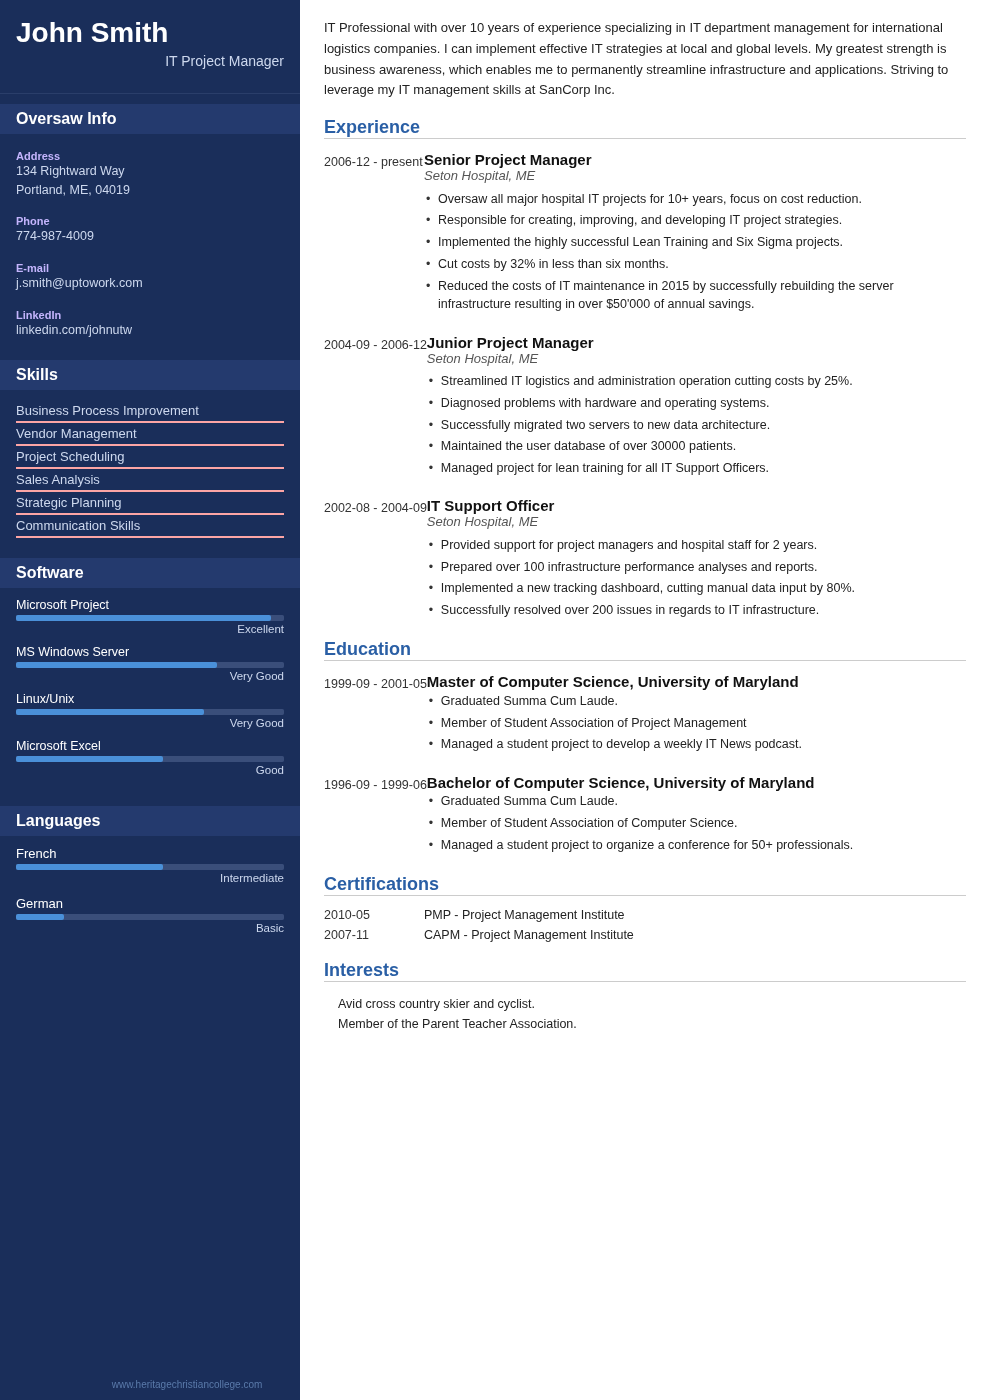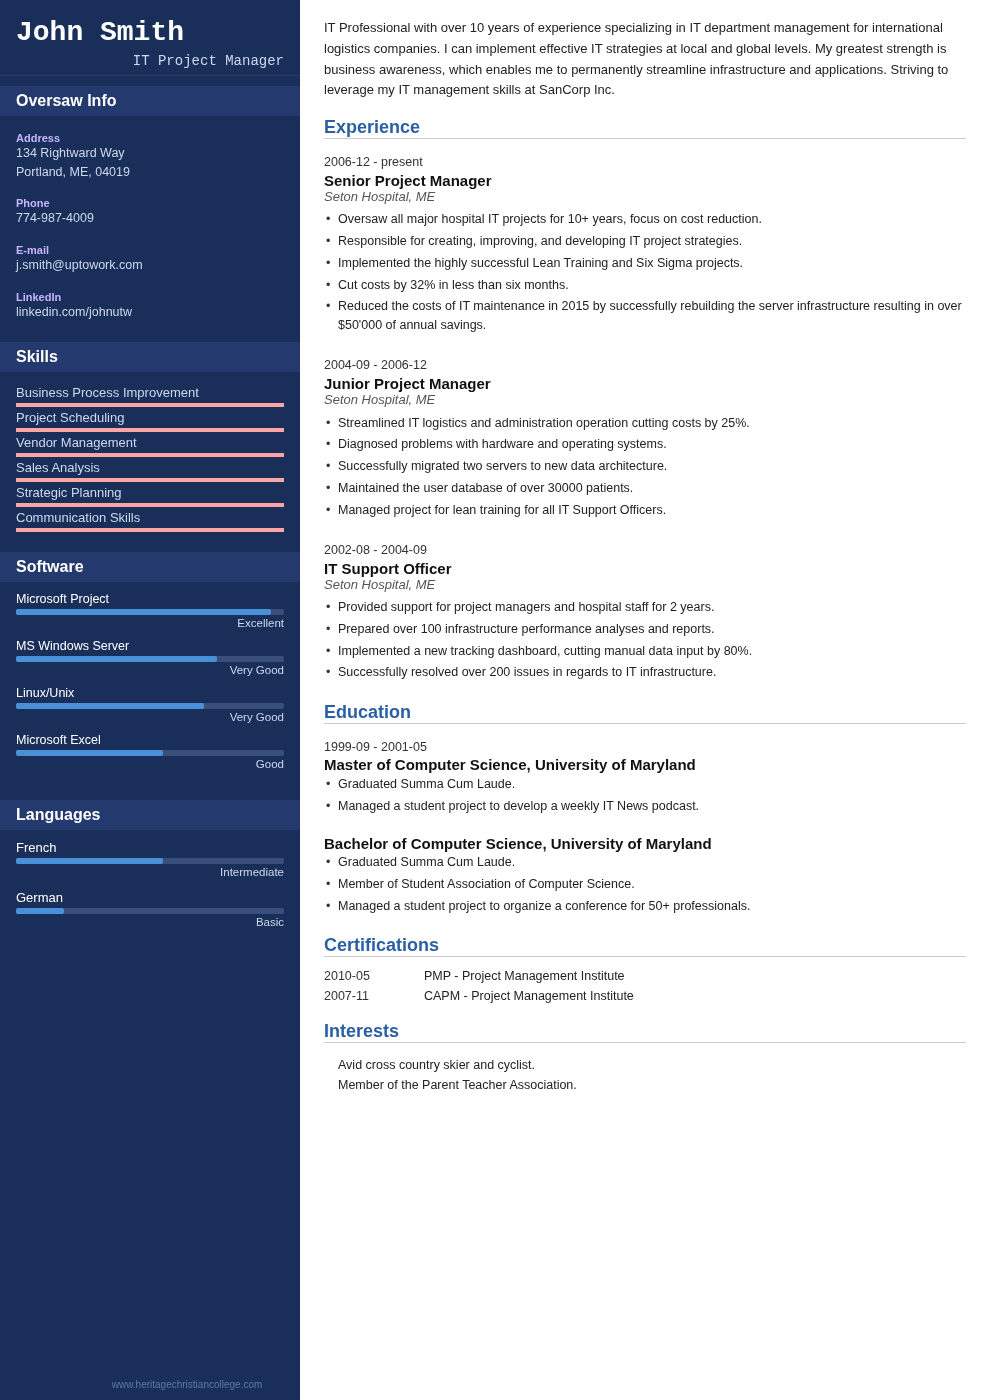--- a/index.html
+++ b/index.html
@@ -18,23 +18,22 @@
       min-width: 300px;
       background: #1a2e5a;
       color: #fff;
       padding: 0;
       min-height: 1400px;
       position: relative;
     }
 
     .sidebar-header {
       background: #1a2e5a;
-      padding: 18px 16px 6px 16px;
+      padding: 18px 16px 24px 16px;
       border-bottom: 1px solid #2a3e6a;
-      font-family: Liberation Mono, monospace;
     }
 
     .sidebar-header h1 {
       font-size: 28px;
       font-weight: 900;
       color: #fff;
       line-height: 1.1;
     }
 
     .sidebar-header .job-title {
@@ -68,21 +67,21 @@
     .info-value {
       color: #cdd8ee;
       font-size: 12.5px;
       line-height: 1.5;
     }
 
     .skill-item {
       color: #cdd8ee;
       font-size: 13px;
       padding: 3px 0;
-      border-bottom: 4px solid #fca5a5;
+      border-bottom: 2px solid #fca5a5;
     }
 
     .software-item {
       margin-bottom: 10px;
     }
 
     .software-name {
       color: #fff;
       font-size: 12.5px;
       margin-bottom: 3px;
@@ -165,21 +164,20 @@
       margin-bottom: 12px;
     }
 
     .section {
       margin-bottom: 18px;
     }
 
     .experience-entry {
       display: flex;
       margin-bottom: 18px;
-      flex-direction: column;
     }
 
     .entry-date {
       min-width: 100px;
       font-size: 12.5px;
       color: #333;
       padding-top: 2px;
       line-height: 1.5;
     }
 
@@ -264,22 +262,22 @@
     <div class="info-label">E-mail</div>
     <div class="info-value">j.smith@uptowork.com</div>
     <div class="info-label">LinkedIn</div>
     <div class="info-value">linkedin.com/johnutw</div>
   </div>
 
   <div class="sidebar-section">
     <div class="sidebar-section-title">Skills</div>
     <div id="skills-list">
         <div class="skill-item">Business Process Improvement</div>
+        <div class="skill-item">Vendor Management</div>
         <div class="skill-item">Project Scheduling</div>
-        <div class="skill-item">Vendor Management</div>
         <div class="skill-item">Sales Analysis</div>
         <div class="skill-item">Strategic Planning</div>
         <div class="skill-item">Communication Skills</div>
       </div>
   </div>
 
   <div class="sidebar-section">
     <div class="sidebar-section-title">Software</div>
     <div id="software-list">
         <div class="software-item">
@@ -395,25 +393,27 @@
 
   <div class="section">
     <div class="section-title">Education</div>
     <div id="education-list">
         <div class="experience-entry">
           <div class="entry-date">1999-09 - 2001-05</div>
           <div class="entry-body">
             <div class="entry-title">Master of Computer Science, University of Maryland</div>
             <ul class="entry-bullets">
               <li>Graduated Summa Cum Laude.</li>
+              <li>Member of Student Association of Project Management</li>
               <li>Managed a student project to develop a weekly IT News podcast.</li>
             </ul>
           </div>
         </div>
         <div class="experience-entry">
+          <div class="entry-date">1996-09 - 1999-06</div>
           <div class="entry-body">
             <div class="entry-title">Bachelor of Computer Science, University of Maryland</div>
             <ul class="entry-bullets">
               <li>Graduated Summa Cum Laude.</li>
               <li>Member of Student Association of Computer Science.</li>
               <li>Managed a student project to organize a conference for 50+ professionals.</li>
             </ul>
           </div>
         </div>
       </div>

